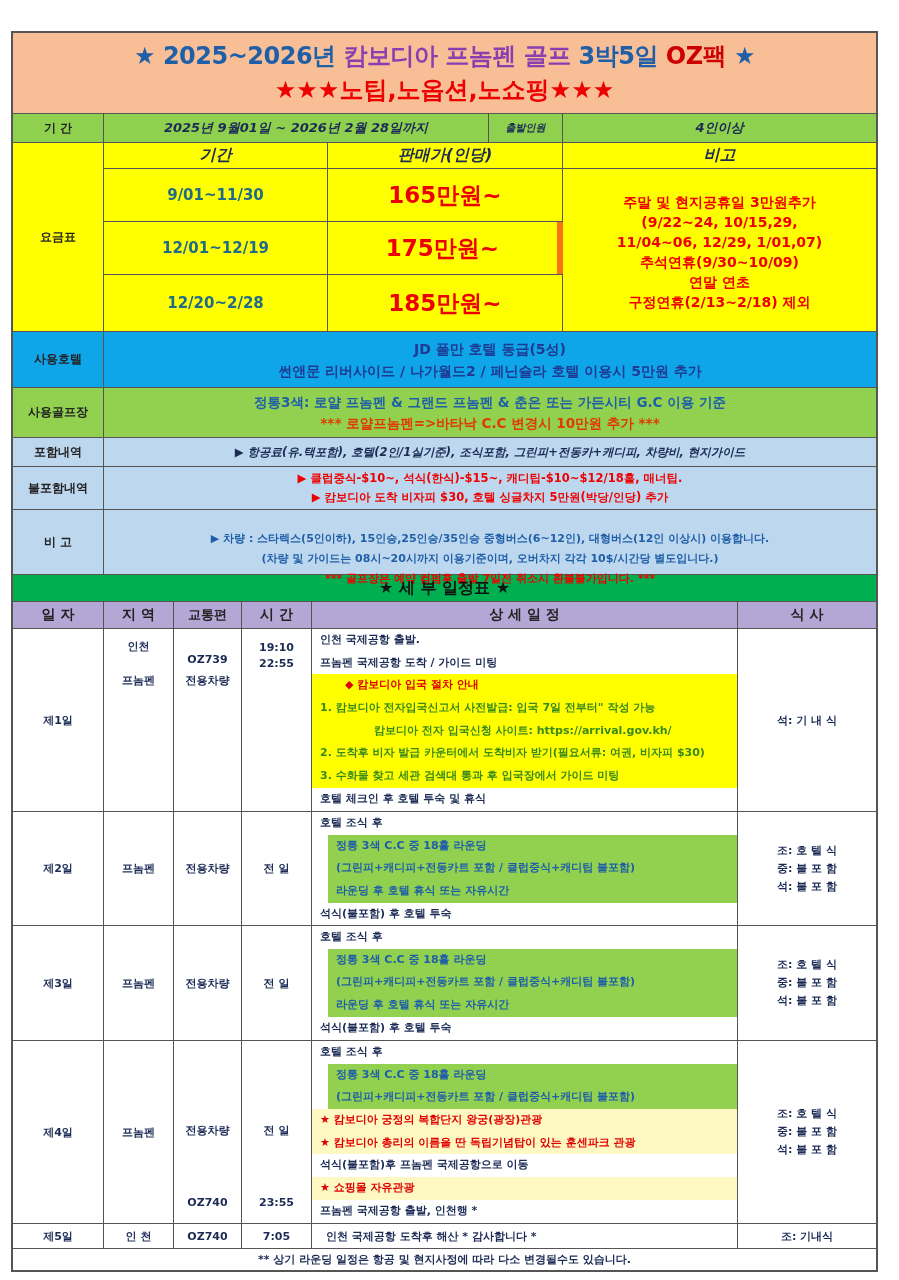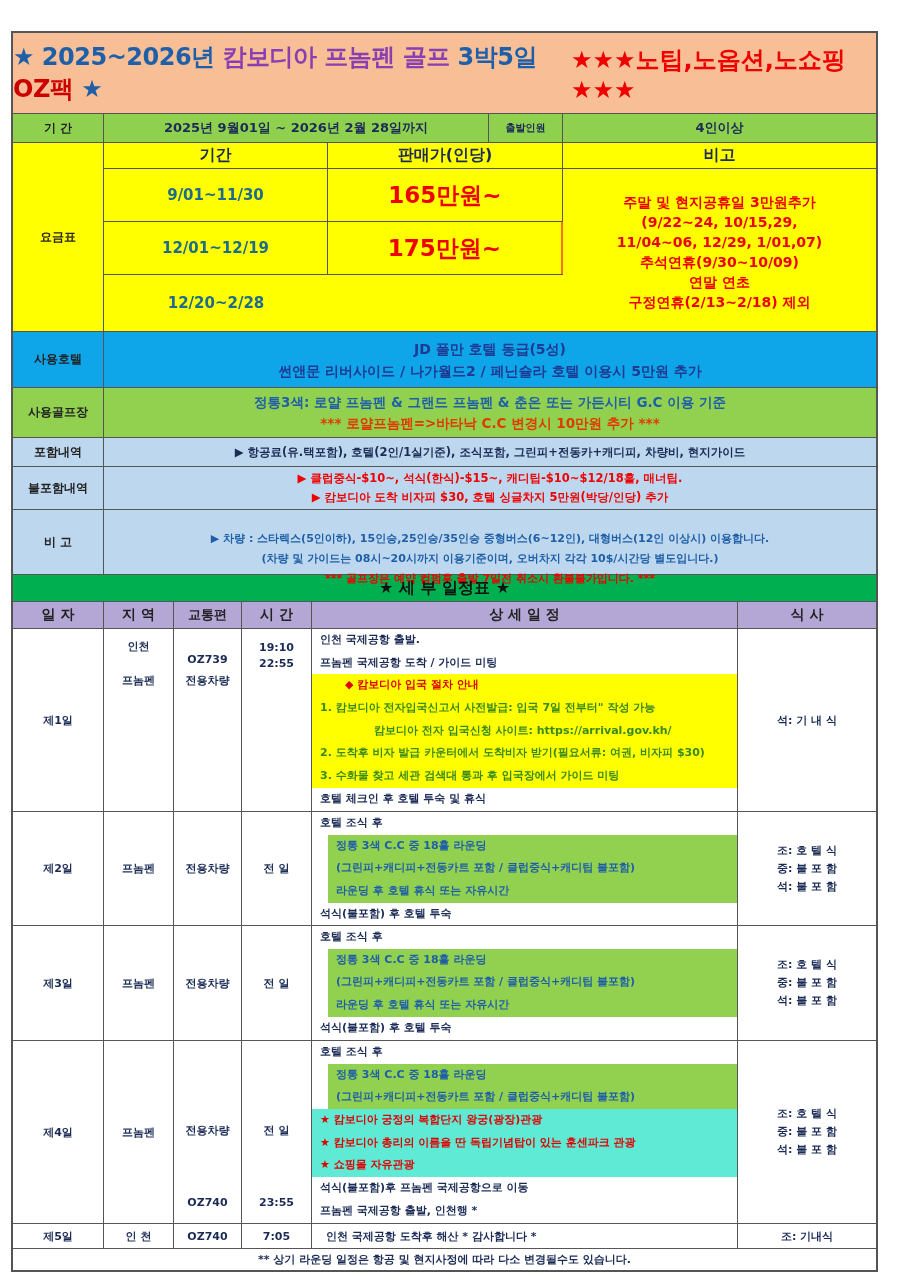--- a/index.html
+++ b/index.html
@@ -3,47 +3,47 @@
 <meta charset="utf-8">
 <style>
   html,body{margin:0;padding:0;background:#fff;}
   body{width:899px;height:1280px;position:relative;overflow:hidden;font-family:"DejaVu Sans","Liberation Sans",sans-serif;}
   .sheet{position:absolute;left:11px;top:31px;width:867px;border:2px solid #555;box-sizing:border-box;background:#fff;}
   .row{display:flex;border-bottom:1px solid #555;box-sizing:border-box;}
   .cell{box-sizing:border-box;border-right:1px solid #555;display:flex;align-items:center;justify-content:center;text-align:center;}
   .cell:last-child{border-right:none;}
   .bold{font-weight:bold;}
   
-  .title{background:#f8bf96;height:80px;flex-direction:row;display:flex;align-items:center;justify-content:center;border-bottom:1px solid #555;}
+  .title{background:#f8bf96;height:80px;flex-direction:column;display:flex;align-items:center;justify-content:center;border-bottom:1px solid #555;}
   .t1{font-size:24px;font-weight:bold;color:#1f5fa8;letter-spacing:-0.5px;}
   .t1 .purple{color:#8a3fb0;}
   .t1 .red{color:#cc0000;}
   .t2{font-size:24px;font-weight:bold;color:#ee0000;margin-top:2px;}
   .green{background:#8fd14f;}
   .yellow{background:#ffff00;}
   .cyan{background:#0ea5e9;}
   .lgreen{background:#92d050;}
   .lblue{background:#bdd7ee;}
   .dgreen{background:#00b050;}
   .lav{background:#b4a7d6;}
   .lbl{width:91px;font-size:12px;font-weight:bold;color:#222;}
-  .dark{color:#1b2b55;}
+  .dark{color:#1b2b55;font-style:italic;}
   .navy{color:#1f3a93;}
   .teal{color:#1e6b8a;}
   .redt{color:#ee0000;}
   .blue{color:#1f5fa8;}
   .orange{color:#e03a00;}
   .sched-row{display:flex;border-bottom:1px solid #555;}
   .c1{width:91px}.c2{width:70px}.c3{width:68px}.c4{width:70px}.c5{width:426px}.c6{width:138px}
   .sc{box-sizing:border-box;border-right:1px solid #555;font-size:11px;font-weight:bold;color:#1b2b55;position:relative;}
   .sc:last-child{border-right:none;}
   .line{height:22.7px;line-height:22.7px;padding-left:8px;font-size:11px;font-weight:bold;color:#1b2b55;white-space:nowrap;}
   .line.y{background:#ffff00;}
   .line.g{background:#92d050;margin-left:16px;}
-  .line.c{background:#5eead4;}
+  .line.c{background:#fef9c3;}
   .abs{position:absolute;left:0;right:0;text-align:center;}
 </style>
 </head>
 <body>
 
 <div class="sheet">
 
   <div class="title">
     <div class="t1">
       <span>★ 2025~2026년 </span><span class="purple">캄보디아 프놈펜 골프</span><span> 3박5일 </span><span class="red">OZ팩</span><span> ★</span>
@@ -67,24 +67,25 @@
         <div class="cell bold dark" style="flex:1;font-size:16px;">비고</div>
       </div>
       <div style="display:flex;flex:1;">
         <div style="width:459px;display:flex;flex-direction:column;">
           <div style="display:flex;height:52px;border-bottom:1px solid #555;">
             <div class="cell bold teal" style="width:224px;font-size:15px;">9/01~11/30</div>
             <div class="cell bold redt" style="width:235px;font-size:23px;border-right:1px solid #555;">165만원~</div>
           </div>
           <div style="display:flex;height:52px;border-bottom:1px solid #555;">
             <div class="cell bold teal" style="width:224px;font-size:15px;">12/01~12/19</div>
-            <div class="cell bold redt" style="width:235px;font-size:23px;border-right:2px solid #f97316;">175만원~</div>
+            <div class="cell bold redt" style="width:235px;font-size:23px;border-right:6px solid #f97316;">175만원~</div>
           </div>
           <div style="display:flex;flex:1;">
             <div class="cell bold teal" style="width:224px;font-size:15px;">12/20~2/28</div>
+            <div class="cell bold redt" style="width:235px;font-size:23px;border-right:1px solid #555;">185만원~</div>
           </div>
         </div>
         <div style="flex:1;display:flex;flex-direction:column;justify-content:center;align-items:center;padding-top:4px;">
           <div class="bold redt" style="font-size:14px;line-height:20px;">주말 및 현지공휴일 3만원추가</div>
           <div class="bold redt" style="font-size:14px;line-height:20px;">(9/22~24, 10/15,29,</div>
           <div class="bold redt" style="font-size:14px;line-height:20px;">11/04~06, 12/29, 1/01,07)</div>
           <div class="bold redt" style="font-size:14px;line-height:20px;">추석연휴(9/30~10/09)</div>
           <div class="bold redt" style="font-size:14px;line-height:20px;">연말 연초</div>
           <div class="bold redt" style="font-size:14px;line-height:20px;">구정연휴(2/13~2/18) 제외</div>
         </div>
@@ -218,22 +219,22 @@
     <div class="sc c4">
       <div class="abs" style="top:82px;">전 일</div>
       <div class="abs" style="top:155px;">23:55</div>
     </div>
     <div class="sc c5">
       <div class="line">호텔 조식 후</div>
       <div class="line g" style="color:#1f5fa8;">정통 3색 C.C 중 18홀 라운딩</div>
       <div class="line g" style="color:#1f5fa8;">(그린피+캐디피+전동카트 포함 / 클럽중식+캐디팁 불포함)</div>
       <div class="line c" style="color:#e00000;">★ 캄보디아 궁정의 복합단지 왕궁(광장)관광</div>
       <div class="line c" style="color:#e00000;">★ 캄보디아 총리의 이름을 딴 독립기념탑이 있는 훈센파크 관광</div>
+      <div class="line">석식(불포함)후 프놈펜 국제공항으로 이동</div>
       <div class="line c" style="color:#e00000;">★ 쇼핑몰 자유관광</div>
-      <div class="line">석식(불포함)후 프놈펜 국제공항으로 이동</div>
       <div class="line">프놈펜 국제공항 출발, 인천행 *</div>
     </div>
     <div class="sc c6 cell" style="flex-direction:column;line-height:18px;">
       <div>조: 호 텔 식</div>
       <div>중: 불 포 함</div>
       <div>석: 불 포 함</div>
     </div>
   </div>
 
   <div class="sched-row" style="height:24px;">

